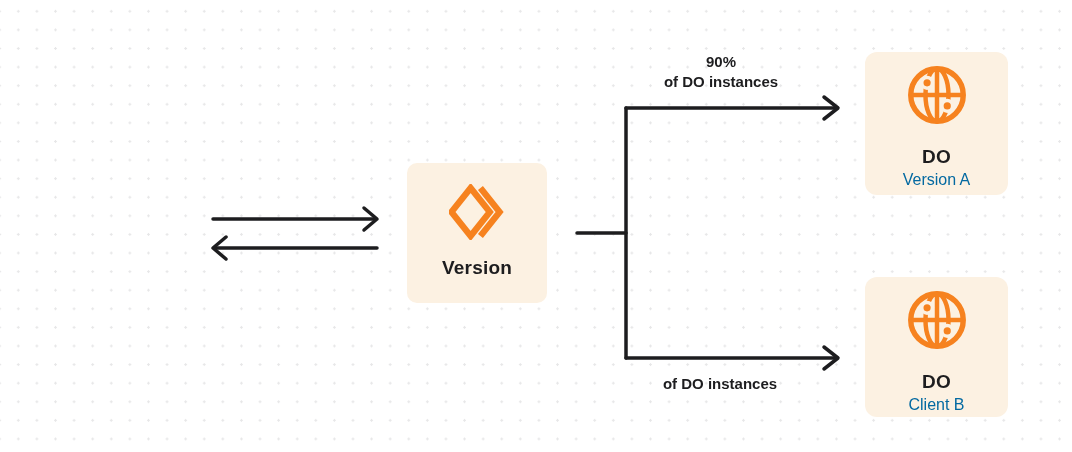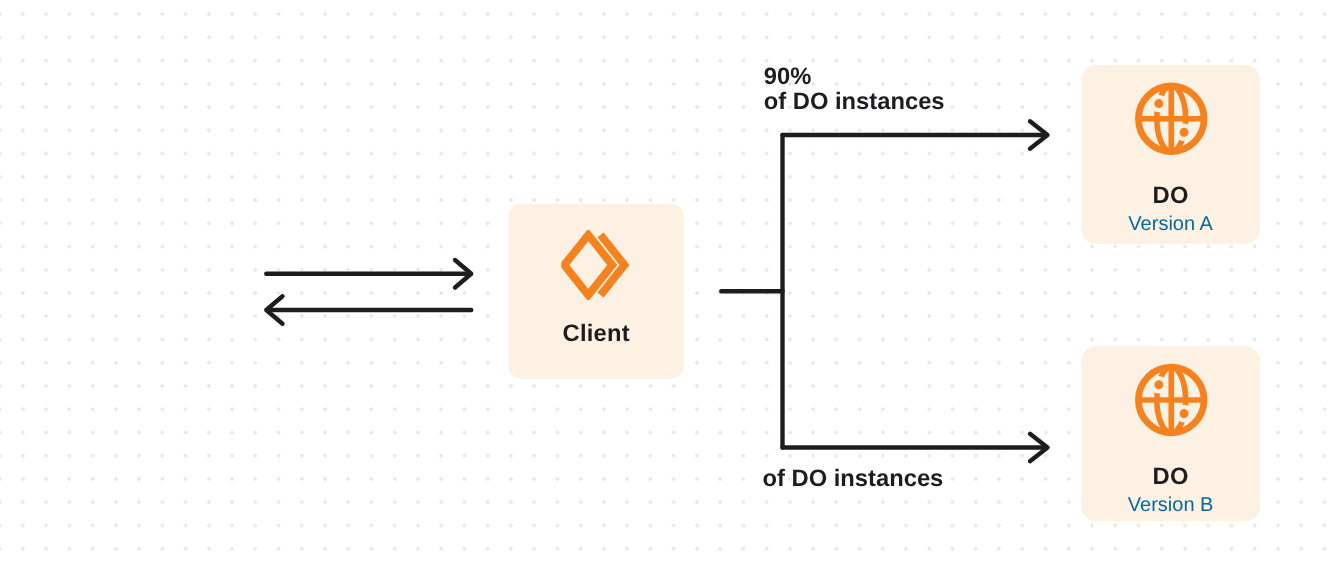--- a/index.html
+++ b/index.html
@@ -80,22 +80,22 @@
   .edges-overlay {
     position: absolute;
     left: 0; top: 0;
     width: 1072px; height: 452px;
     pointer-events: none;
   }
 
   .branch-label {
     position: absolute;
     width: 220px;
-    text-align: left;
-    font-size: 19px;
+    text-align: center;
+    font-size: 15px;
     font-weight: 700;
     line-height: 20px;
     color: #1d1d1f;
   }
   .branch-label-top { left: 611px; top: 52px; }
   .branch-label-bottom { left: 610px; top: 374px; }
 </style>
 </head>
 <body>
 
@@ -130,21 +130,21 @@
   </svg>
 
 
   <div class="node node-worker">
     <div class="icon-wrap">
       <svg width="57" height="56" viewBox="0 0 58 56" fill="none" stroke="#f6821f" stroke-width="6.4" stroke-linejoin="miter" stroke-linecap="butt">
         <polygon points="22,3.5 2.5,28 22,52.5 41.5,28"></polygon>
         <polyline points="32,3.5 51.5,28 32,52.5"></polyline>
       </svg>
     </div>
-    <div class="node-label">Client</div>
+    <div class="node-label">Version</div>
   </div>
 
   <div class="node node-do node-do-a">
     <div class="icon-wrap">
       <svg width="64" height="64" viewBox="0 0 100 100">
         <g fill="none" stroke="#f6821f">
           <circle cx="50" cy="50" r="41" stroke-width="8.5"></circle>
           <line x1="10" y1="50" x2="90" y2="50" stroke-width="7"></line>
           <line x1="50" y1="10" x2="50" y2="90" stroke-width="7"></line>
           <ellipse cx="50" cy="50" rx="18" ry="41" stroke-width="7"></ellipse>
@@ -168,21 +168,21 @@
           <line x1="50" y1="10" x2="50" y2="90" stroke-width="7"></line>
           <ellipse cx="50" cy="50" rx="18" ry="41" stroke-width="7"></ellipse>
         </g>
         <circle cx="34.5" cy="31" r="11" fill="#fcf1e2"></circle>
         <circle cx="66" cy="67" r="11" fill="#fcf1e2"></circle>
         <circle cx="34.5" cy="31" r="5.6" fill="#f6821f"></circle>
         <circle cx="66" cy="67" r="5.6" fill="#f6821f"></circle>
       </svg>
     </div>
     <div class="node-title">DO</div>
-    <div class="node-subtitle">Version B</div>
+    <div class="node-subtitle">Client B</div>
   </div>
 
   <div class="branch-label branch-label-top">
     <div>90%</div>
     <div>of DO instances</div>
   </div>
   <div class="branch-label branch-label-bottom">
     <div>of DO instances</div>
   </div>
 

